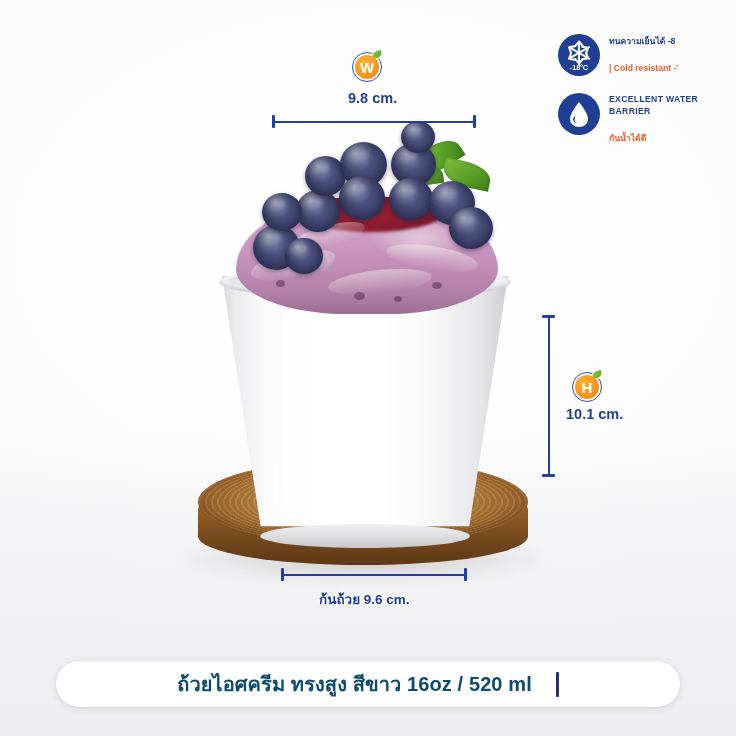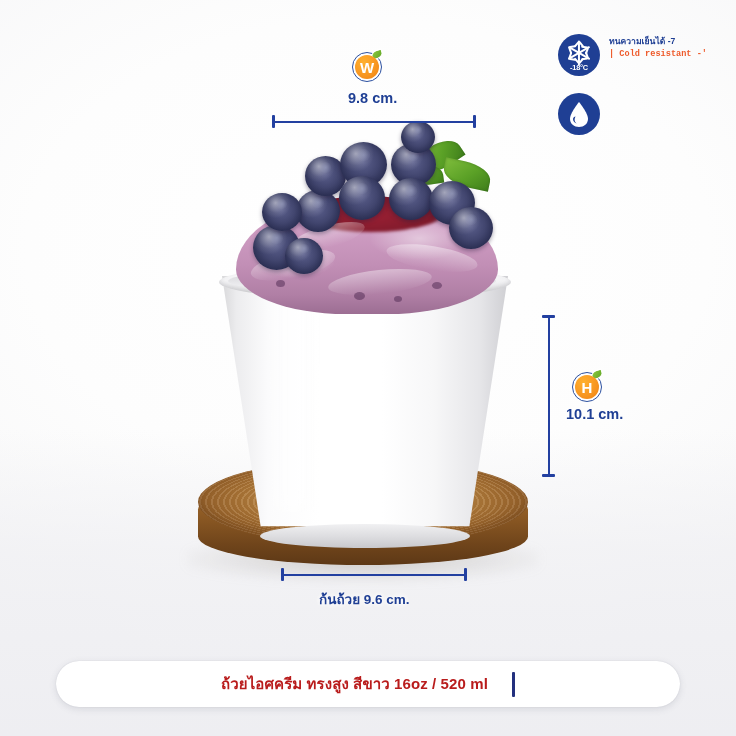--- a/index.html
+++ b/index.html
@@ -41,21 +41,21 @@
     position:relative;
   }
   .badge-txt { padding-top:1px; }
   .badge-en {
     font-size:8.6px; font-weight:bold; color:#1f3f94;
     letter-spacing:.35px; line-height:11.5px; text-transform:uppercase;
     white-space:nowrap;
   }
   .badge-th {
     font-size:8.6px; font-weight:bold; color:#ee5a2a;
-    line-height:12px; white-space:nowrap; margin-top:1px;font-family:Liberation Mono, monospace;
+    line-height:12px; white-space:nowrap; margin-top:15px;
   }
   .badge-th-lead {
     font-size:8.6px; font-weight:bold; color:#1f3f94;
     line-height:12px; white-space:nowrap;
   }
 
   
   .snow { position:relative; width:26px; height:26px; margin-top:-5px; }
   .snow i {
     position:absolute; left:50%; top:50%;
@@ -266,21 +266,21 @@
   }
 
   
   .caption {
     position:absolute; left:56px; top:661px; width:624px; height:46px;
     background:#ffffff; border-radius:23px;
     box-shadow:0 2px 7px rgba(90,95,115,.16), 0 0 1px rgba(90,95,115,.25);
     display:flex; align-items:center; justify-content:center; gap:24px;
   }
   .caption-text {
-    font-size:15px; font-weight:bold; color:#b91c1c;
+    font-size:20px; font-weight:bold; color:#0c4a6e;
     white-space:nowrap; letter-spacing:.1px;
   }
   .caption-div {
     width:3px; height:25px; background:#23307e; border-radius:1px; flex:0 0 auto;
   }
 </style>
 </head>
 <body>
 
 <div id="stage">
@@ -357,32 +357,37 @@
           <i>
               <b class="t1"></b>
               <b class="t2"></b>
               <b class="b1"></b>
               <b class="b2"></b>
             </i>
         </div>
         <div class="snow-temp">-18°C</div>
       </div>
       <div class="badge-txt">
-        <div class="badge-th-lead">ทนความเย็นได้ -7</div>
+        <div class="badge-th-lead">ทนความเย็นได้ -8</div>
         <div class="badge-th">| Cold resistant -'</div>
       </div>
     </div>
 
     <div class="badge-row">
       <div class="badge-ico">
         <svg width="22" height="27" viewBox="0 0 22 27" aria-hidden="true">
           <path d="M11 1 C11 1 2 12 2 17.8 C2 23 6.2 26 11 26 C15.8 26 20 23 20 17.8 C20 12 11 1 11 1 Z" fill="#ffffff"></path>
           <path d="M7.6 15.5 C6 18 6.4 21.4 9 22.6 C6.9 22.2 5 20.4 5 18 C5 16.9 6.2 15.6 7.6 15.5 Z" fill="#1f3f94"></path>
         </svg>
       </div>
+      <div class="badge-txt">
+        <div class="badge-en">EXCELLENT WATER</div>
+        <div class="badge-en">BARRIER</div>
+        <div class="badge-th">กันน้ำได้ดี</div>
+      </div>
     </div>
 
   </div>
 
   <div class="chip" id="chip-w">
     <div class="ring"></div>
     <div class="leaf"></div>
     <div class="core">W</div>
   </div>
 

